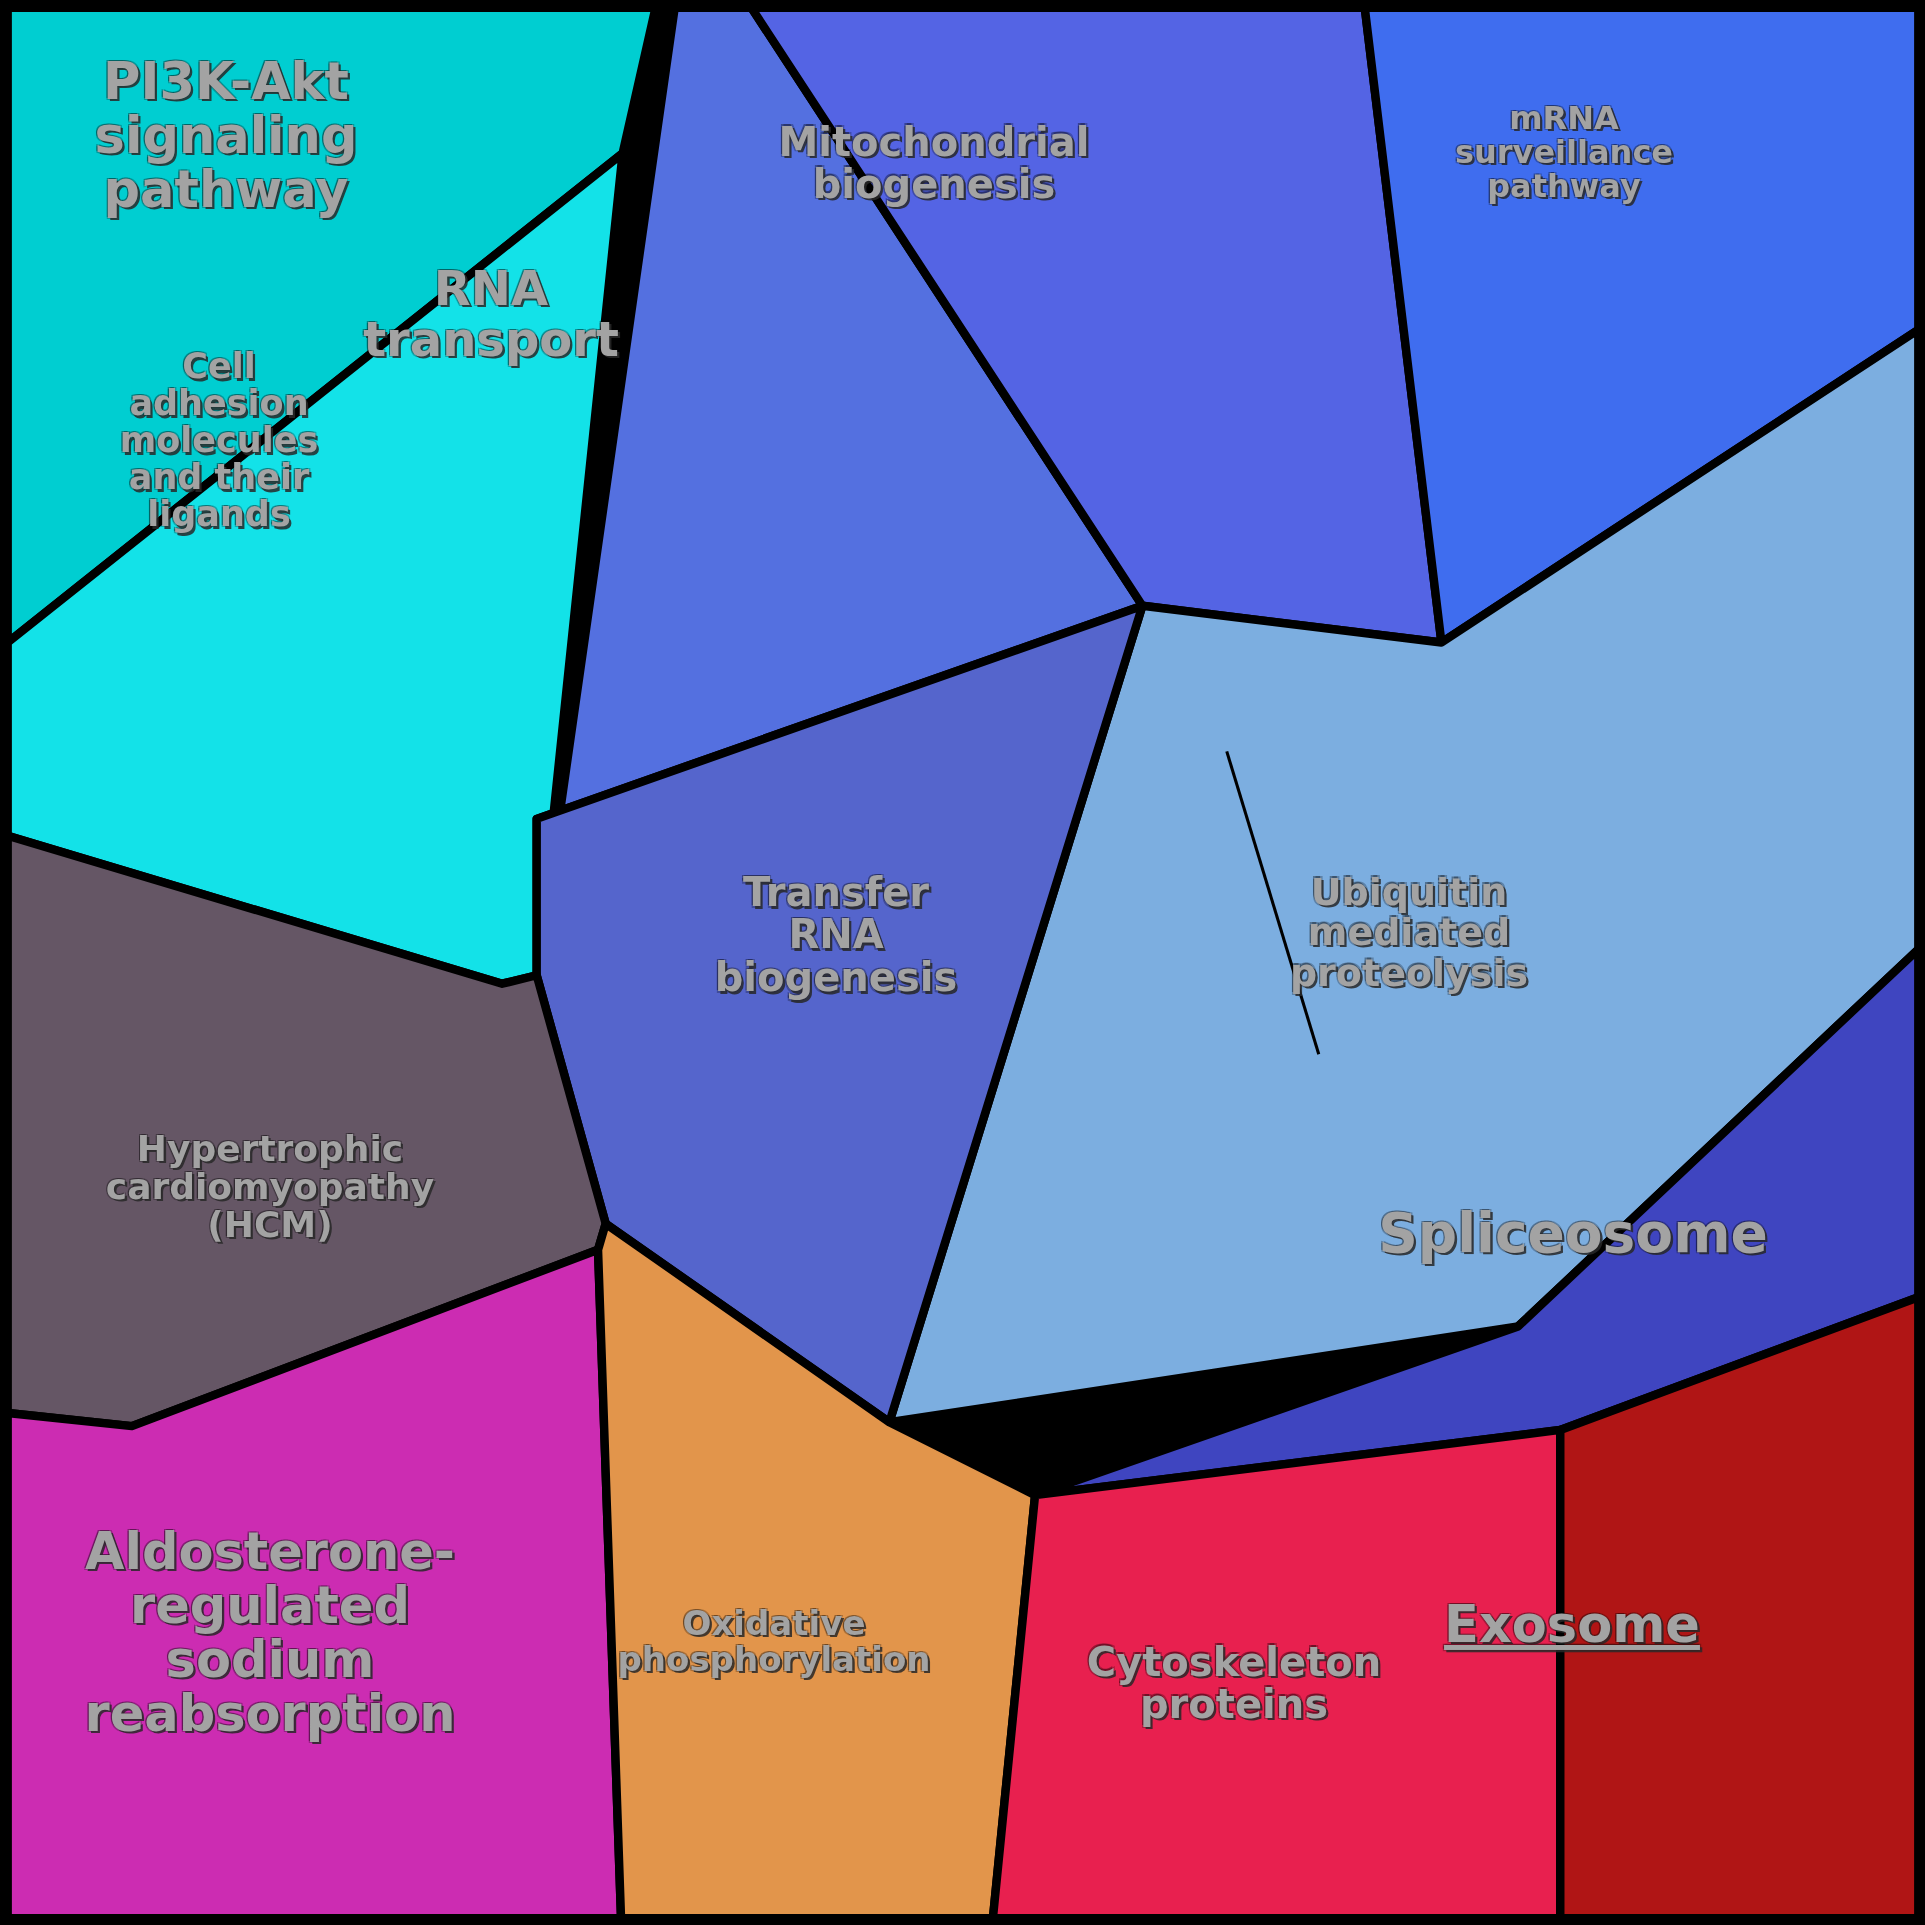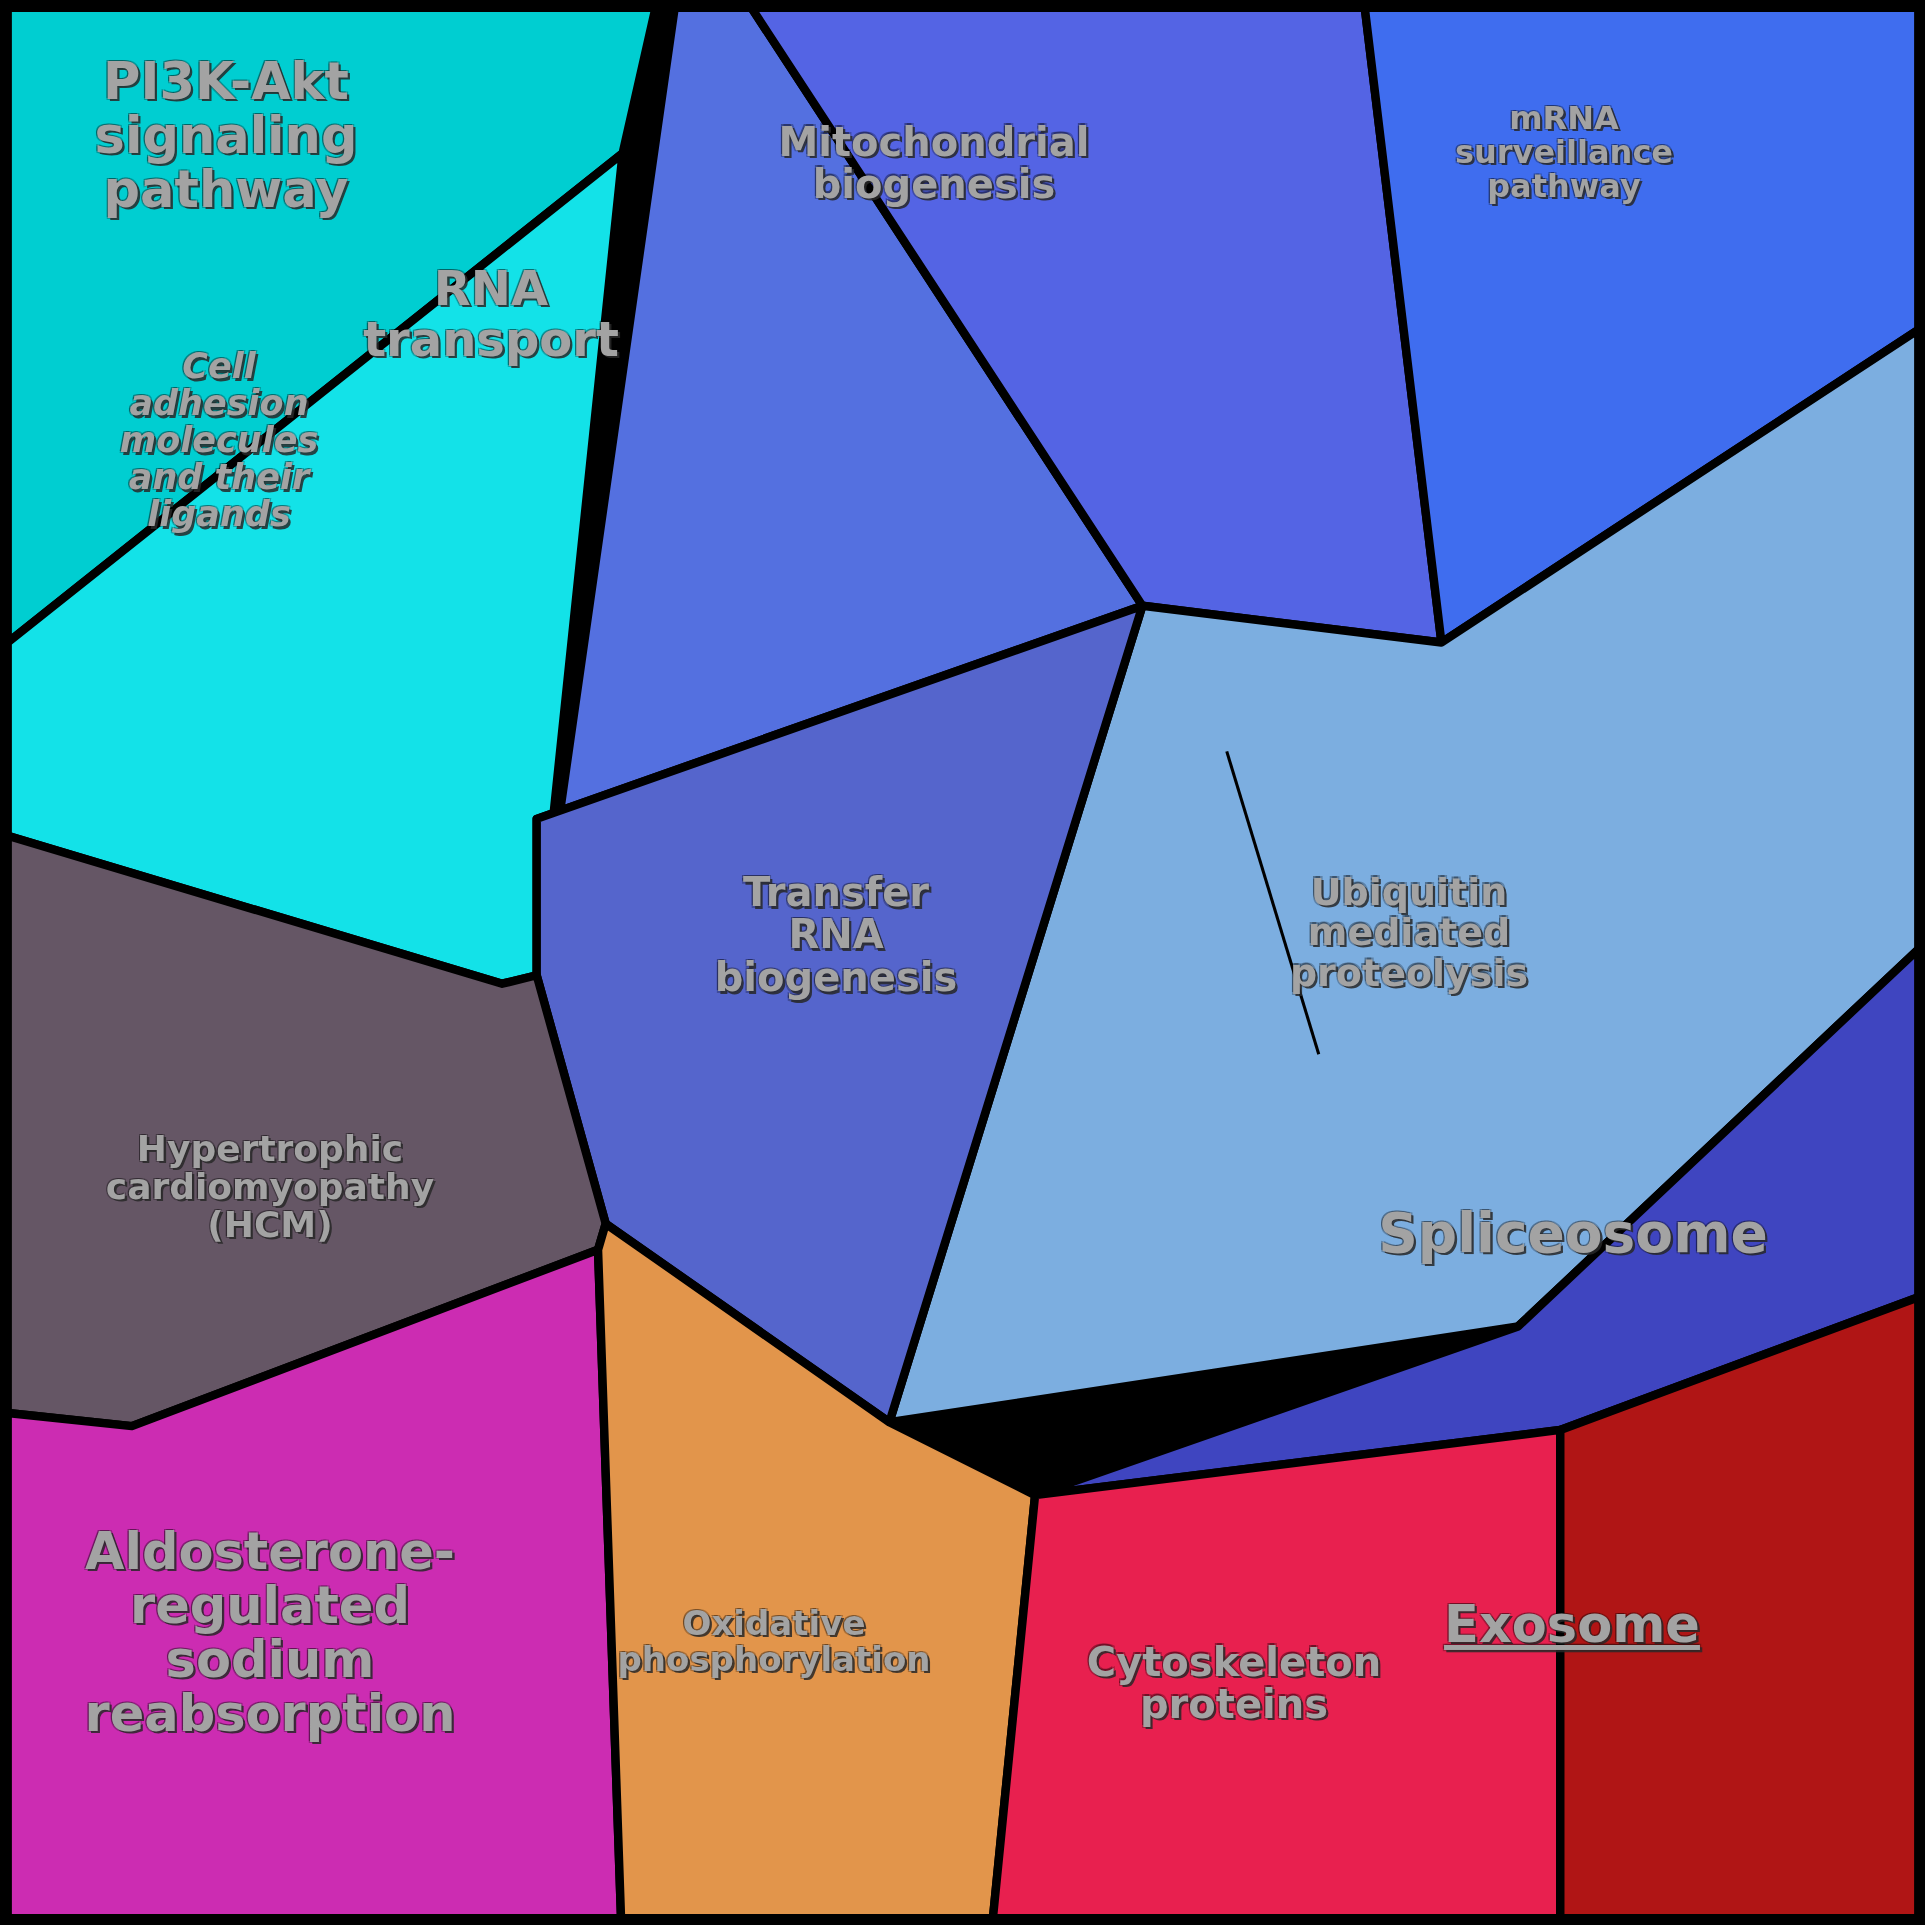--- a/index.html
+++ b/index.html
@@ -56,21 +56,21 @@
         <path d="M 700,1068 L 1490,790" stroke="#000000" stroke-width="5" fill="none"></path>
         <path d="M 1600,980 L 1720,1375" stroke="#000000" stroke-width="4" fill="none"></path>
         <path d="M 2035,1865 L 2035,2502" stroke="#000000" stroke-width="5" fill="none"></path>
         <rect x="5" y="5" width="2502" height="2502" fill="none" stroke="#000000" stroke-width="14"></rect>
       </g>
   </svg>
   <div id="labels-layer">
       <div class="label" style="left: 226px; top: 136px; font-size: 51px;">PI3K-Akt
 signaling
 pathway</div>
-      <div class="label" style="left: 219px; top: 441px; font-size: 35px; font-style: italic;">Cell
+      <div class="label" style="left: 219px; top: 441px; font-size: 35px;">Cell
 adhesion
 molecules
 and their
 ligands</div>
       <div class="label" style="left: 491px; top: 314px; font-size: 48px;">RNA
 transport</div>
       <div class="label" style="left: 934px; top: 163px; font-size: 40px;">Mitochondrial
 biogenesis</div>
       <div class="label" style="left: 1564px; top: 153px; font-size: 32px;">mRNA
 surveillance

